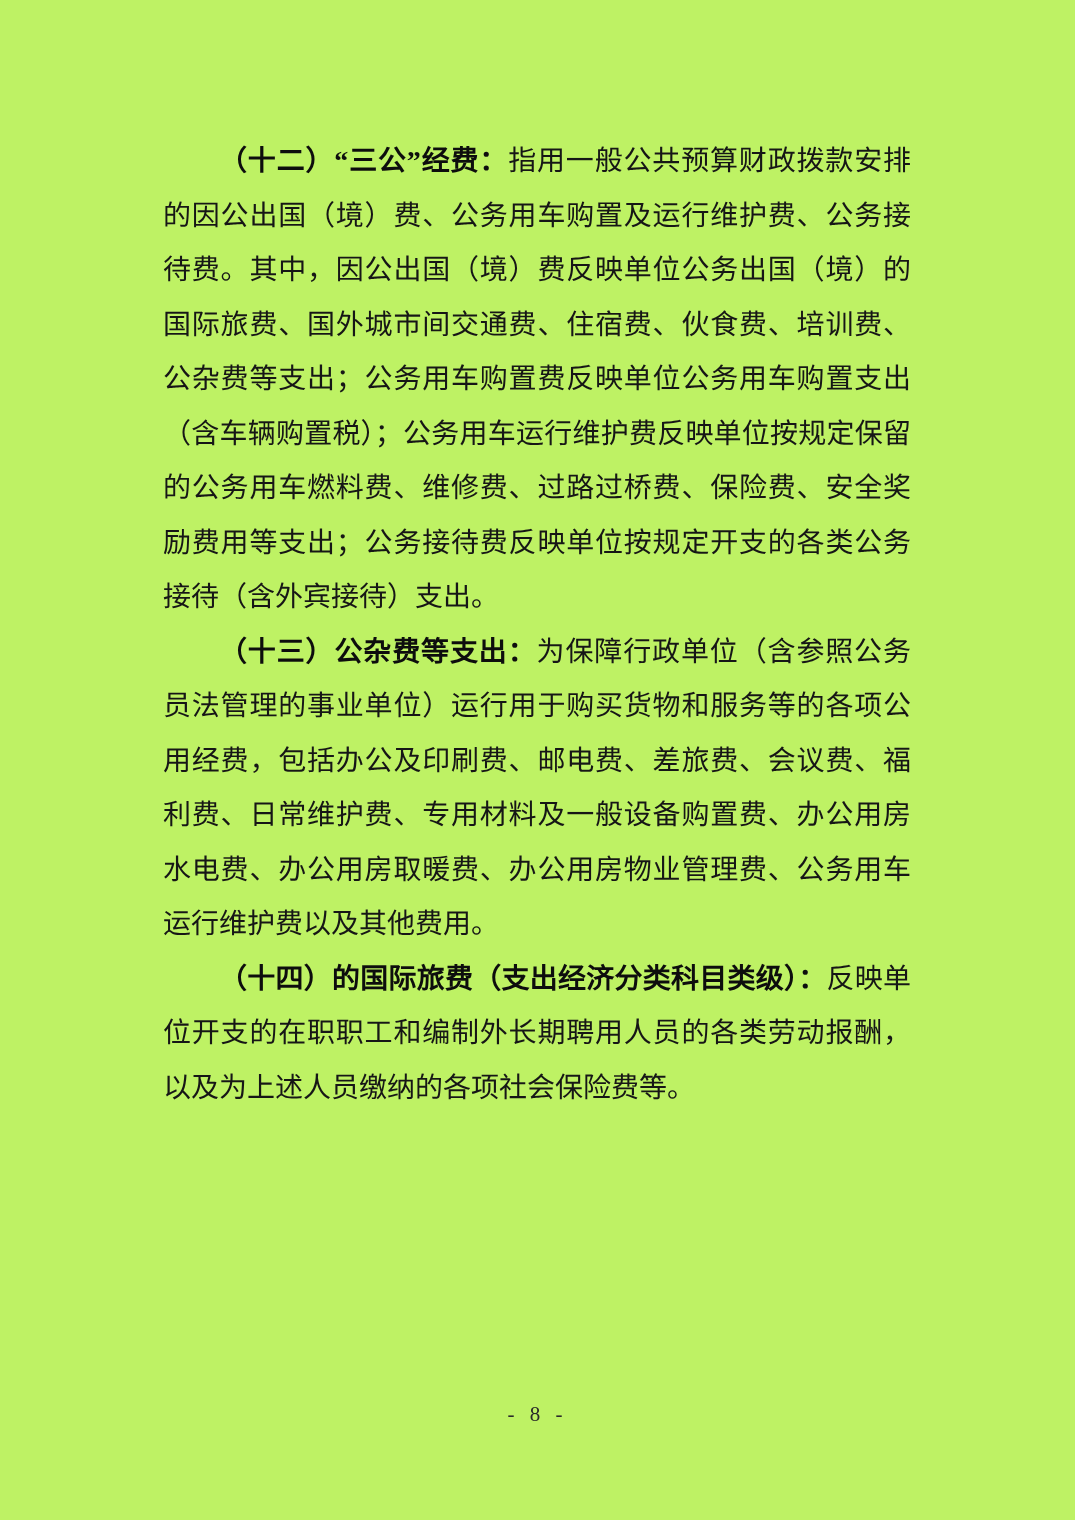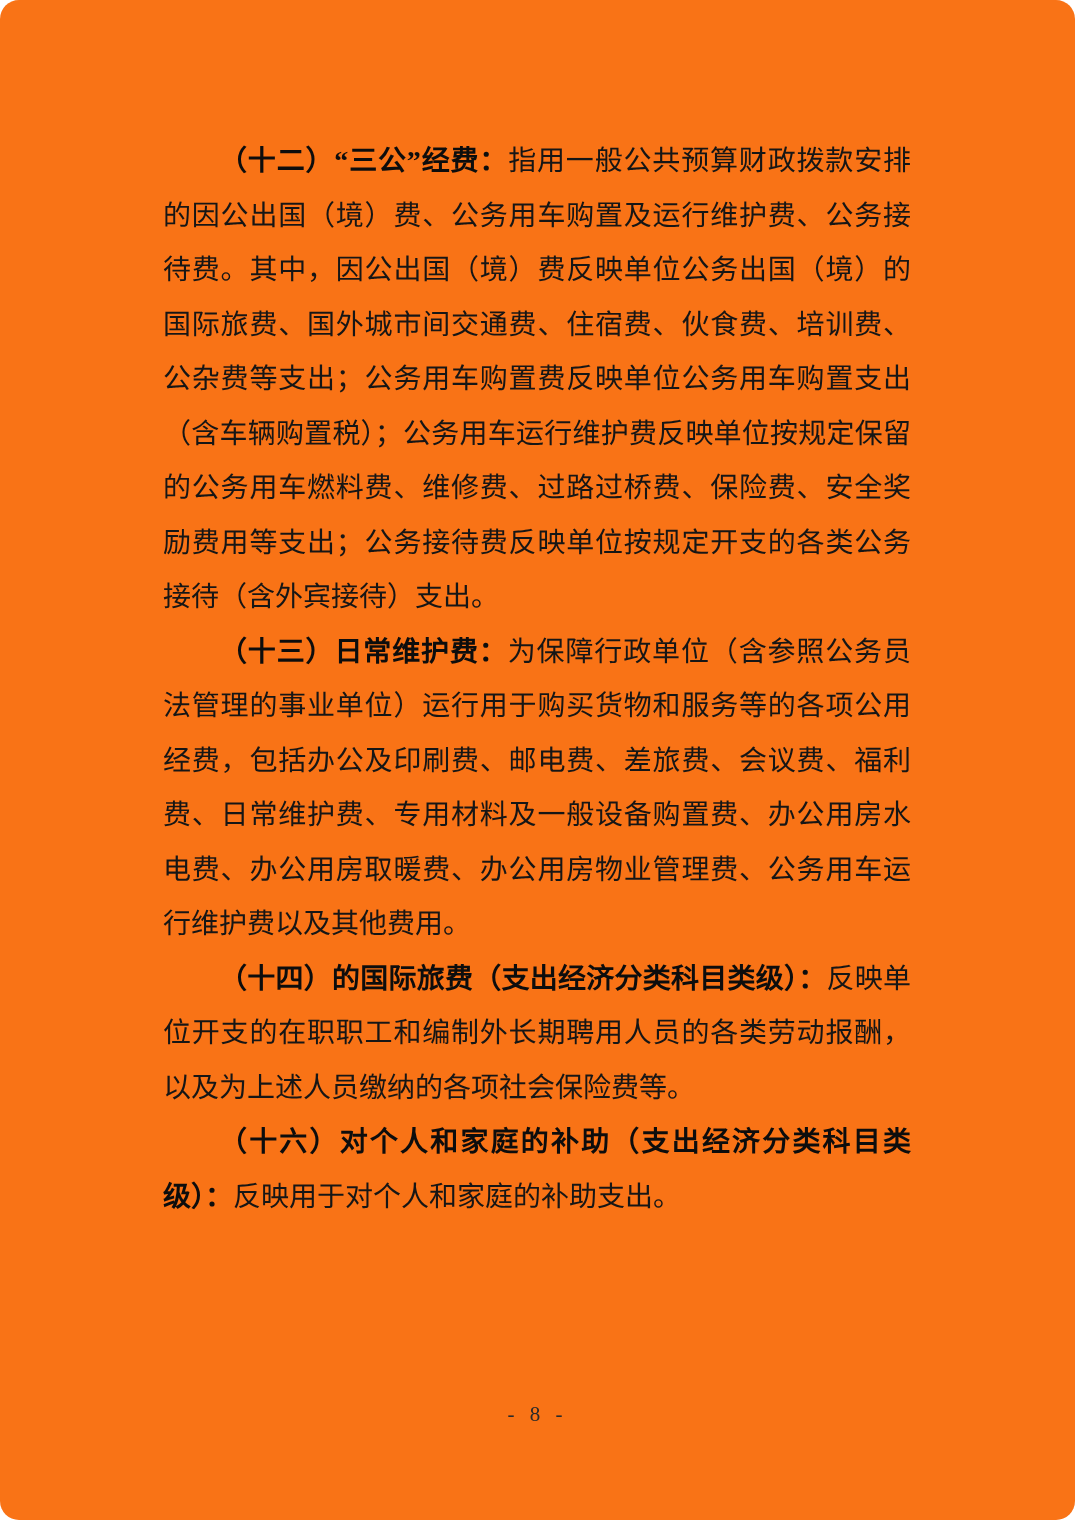--- a/index.html
+++ b/index.html
@@ -10,22 +10,21 @@
     width: 1075px;
     height: 1520px;
     background: #ffffff;
     position: relative;
     overflow: hidden;
     font-family: "Liberation Serif", serif;
   }
   .page {
     position: absolute;
     inset: 0;
-    background: #f97316;
-    border-radius: 19px;
+    background: #bef264;
   }
   .content {
     position: absolute;
     left: 163px;
     top: 134px;
     width: 748px;
   }
   .para {
     margin: 0;
     font-size: 28px;
@@ -57,26 +56,25 @@
 </style>
 </head>
 <body>
 
 <div class="page">
 
   <main class="content">
 
     <p class="para"><span class="lead">（十二）“三公”经费：</span><span class="body-text">指用一般公共预算财政拨款安排的因公出国（境）费、公务用车购置及运行维护费、公务接待费。其中，因公出国（境）费反映单位公务出国（境）的国际旅费、国外城市间交通费、住宿费、伙食费、培训费、公杂费等支出；公务用车购置费反映单位公务用车购置支出（含车辆购置税）；公务用车运行维护费反映单位按规定保留的公务用车燃料费、维修费、过路过桥费、保险费、安全奖励费用等支出；公务接待费反映单位按规定开支的各类公务接待（含外宾接待）支出。</span></p>
 
-    <p class="para"><span class="lead">（十三）日常维护费：</span><span class="body-text">为保障行政单位（含参照公务员法管理的事业单位）运行用于购买货物和服务等的各项公用经费，包括办公及印刷费、邮电费、差旅费、会议费、福利费、日常维护费、专用材料及一般设备购置费、办公用房水电费、办公用房取暖费、办公用房物业管理费、公务用车运行维护费以及其他费用。</span></p>
+    <p class="para"><span class="lead">（十三）公杂费等支出：</span><span class="body-text">为保障行政单位（含参照公务员法管理的事业单位）运行用于购买货物和服务等的各项公用经费，包括办公及印刷费、邮电费、差旅费、会议费、福利费、日常维护费、专用材料及一般设备购置费、办公用房水电费、办公用房取暖费、办公用房物业管理费、公务用车运行维护费以及其他费用。</span></p>
 
     <p class="para"><span class="lead">（十四）的国际旅费（支出经济分类科目类级）：</span><span class="body-text">反映单位开支的在职职工和编制外长期聘用人员的各类劳动报酬，以及为上述人员缴纳的各项社会保险费等。</span></p>
 
 
-    <p class="para"><span class="lead">（十六）对个人和家庭的补助（支出经济分类科目类级）：</span><span class="body-text">反映用于对个人和家庭的补助支出。</span></p>
 
   </main>
 
   <footer class="footer">
     <span class="page-number">- 8 -</span>
   </footer>
 
 </div>
 
 </body></html>

